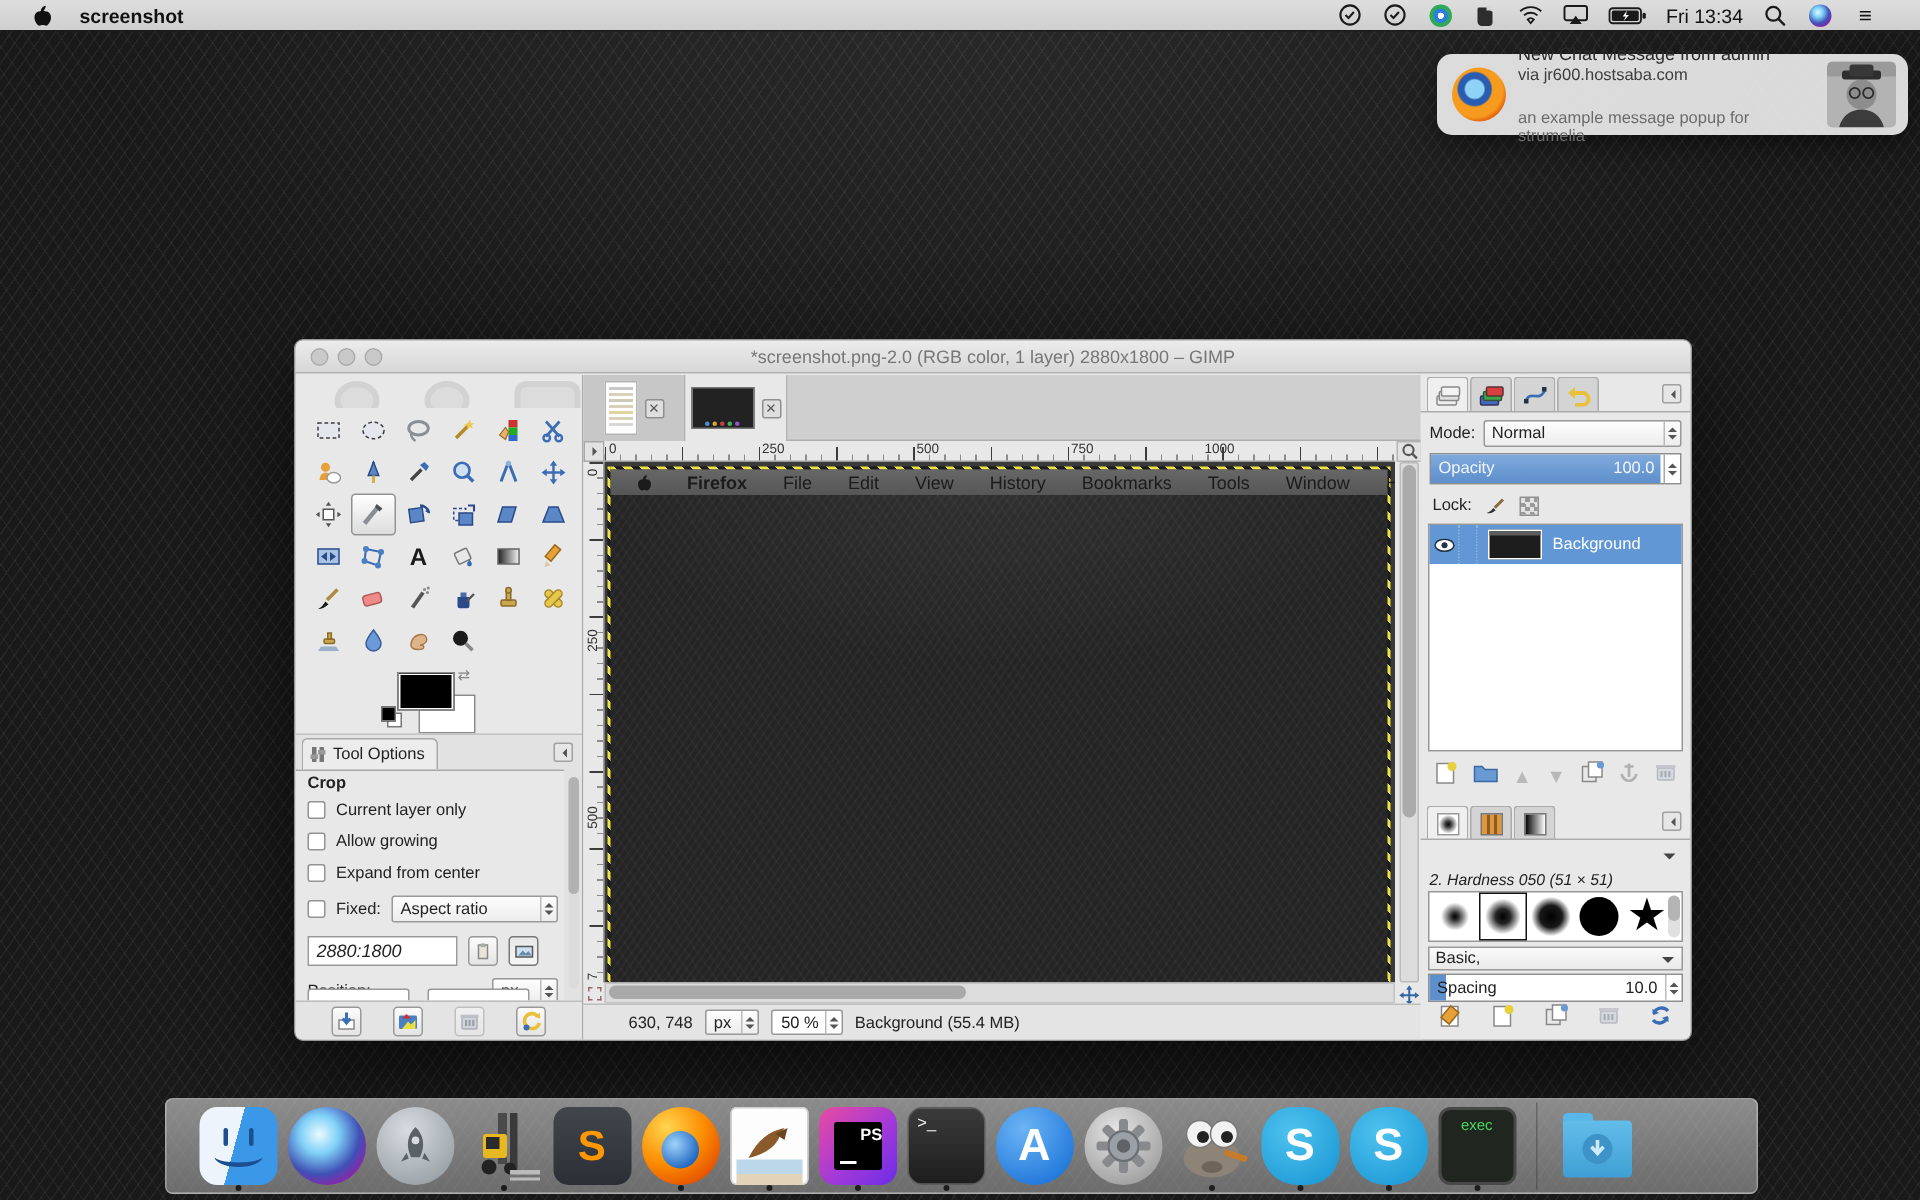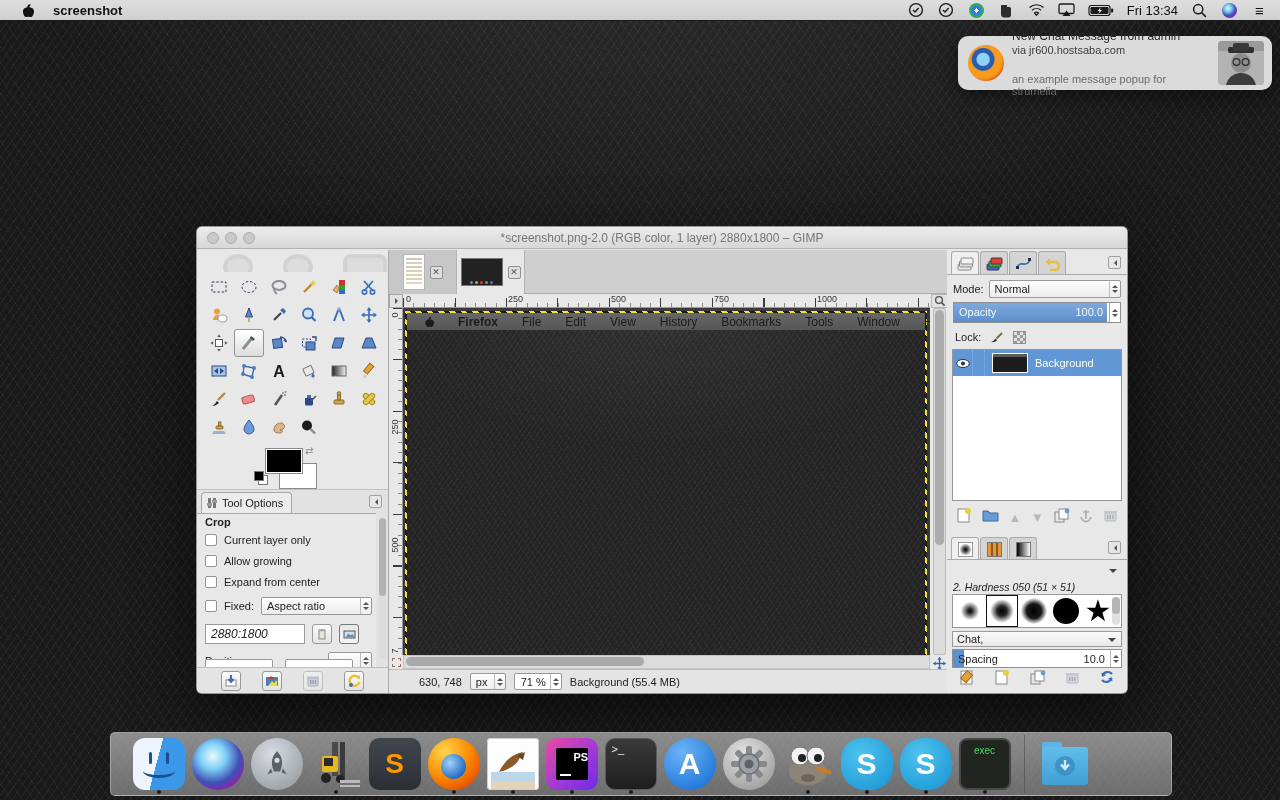--- a/index.html
+++ b/index.html
@@ -9,21 +9,21 @@
     background-image:
       radial-gradient(ellipse 1000px 560px at 50% -5%, rgba(255,255,255,.08), transparent 60%),
       repeating-linear-gradient(125deg, rgba(255,255,255,.05) 0 1px, rgba(0,0,0,0) 1px 6px),
       repeating-linear-gradient(55deg, rgba(255,255,255,.04) 0 1px, rgba(0,0,0,0) 1px 9px);}
 
   
   .menubar{position:absolute;top:0;left:0;right:0;height:21px;background:linear-gradient(#dedede,#cfcfcf);
     border-bottom:1px solid #1a1a1a;display:flex;align-items:center;font-size:13px;color:#111;}
   .mb-left{display:flex;align-items:center;gap:18px;padding-left:18px;}
   .mb-app{font-weight:bold;}
-  .mb-right{margin-left:auto;display:flex;align-items:center;gap:13px;padding-right:12px;}
+  .mb-right{margin-left:auto;display:flex;align-items:center;gap:13px;padding-right:28px;}
   .mb-ic{display:flex;align-items:center;justify-content:center;width:17px;height:16px;}
   .mb-clock{font-size:13px;}
   .siri-orb{width:15px;height:15px;border-radius:50%;
     background:radial-gradient(circle at 40% 35%, #e0f7ff, #7fd0f7 25%, #3f51b5 55%, #8e24aa 78%, #1a1145 95%);}
   .chrome-orb{width:15px;height:15px;border-radius:50%;
     background:radial-gradient(circle, #fff 0 19%, #2b7de0 21% 44%, #2fa85a 46%);}
   .listic{font-size:15px;font-weight:bold;line-height:1;}
 
   
   .notif{position:absolute;left:958px;top:36px;width:314px;height:54px;background:rgba(233,233,233,.93);
@@ -693,21 +693,21 @@
       </div>
 
       <span class="rcorner">
           <i></i>
         </span>
       <div class="ruler-h">
         <span style="left:3px">0</span>
         <span style="left:105px">250</span>
         <span style="left:208px">500</span>
         <span style="left:311px">750</span>
-        <span style="left:414px">1000</span>
+        <span style="left:400px">1000</span>
       </div>
       <span class="zoomfollow">
         <svg width="12" height="12">
             <circle cx="5" cy="5" r="3.4" fill="none" stroke="#555" stroke-width="1.4"></circle>
             <line x1="7.6" y1="7.6" x2="10.6" y2="10.6" stroke="#555" stroke-width="1.6"></line>
           </svg>
       </span>
       <div class="ruler-v">
         <span style="top:2px">0</span>
         <span style="top:114px">250</span>
@@ -755,21 +755,21 @@
       <div class="cstatus">
         <span>630, 748</span>
         <span class="gsel" style="width:36px;height:17px;">
           <span>px</span>
           <span class="spin">
               <i></i>
               <i class="dn"></i>
             </span>
         </span>
         <span class="gsel" style="width:48px;height:17px;background:#fff;justify-content:flex-end;padding-right:15px;">
-          <span>71 %</span>
+          <span>50 %</span>
           <span class="spin">
               <i></i>
               <i class="dn"></i>
             </span>
         </span>
         <span>Background (55.4 MB)</span>
       </div>
     </div>
 
     <div class="rp">
@@ -922,21 +922,21 @@
           </span>
         <span class="bcell">
             <span style="font-size:30px;line-height:1;color:#000;font-family:'DejaVu Sans',sans-serif;">★</span>
           </span>
         <span class="brscroll">
             <i></i>
           </span>
       </div>
 
       <div class="grpsel">
-        <span>Chat,</span>
+        <span>Basic,</span>
         <span class="ddarr" style="right:5px;top:6px;"></span>
       </div>
 
       <div class="spacing">
         <span class="fill"></span>
         <span class="lab">Spacing</span>
         <span class="val">10.0</span>
         <span class="spin">
             <i></i>
             <i class="dn"></i>

